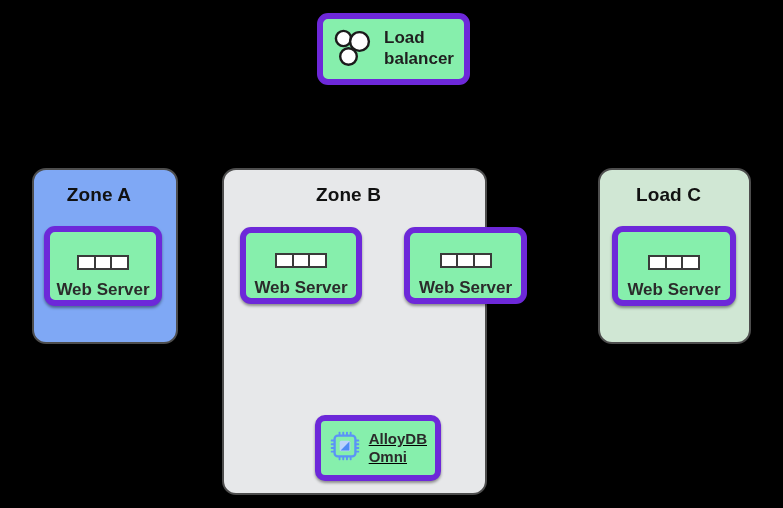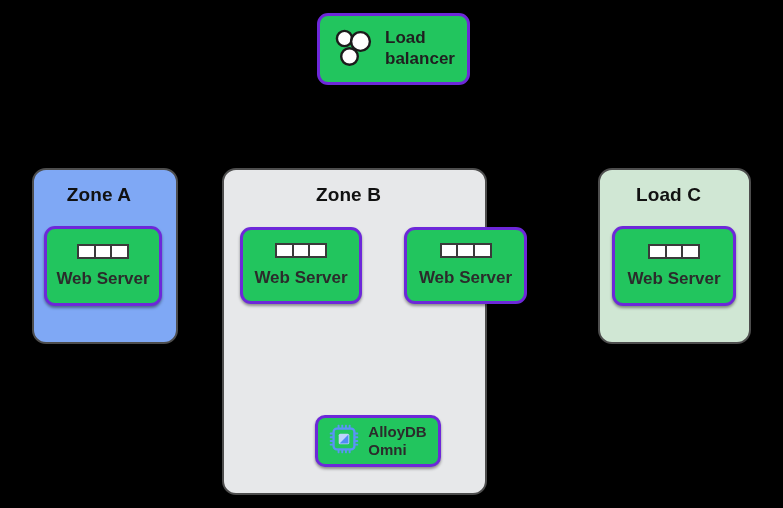--- a/index.html
+++ b/index.html
@@ -54,29 +54,29 @@
   }
   #zone-c {
     left: 598px; top: 168px; width: 153px; height: 176px;
     background: #D0E7D4;
   }
   #zone-a .zone-title, #zone-b .zone-title, #zone-c .zone-title { top: 14px; }
 
   
   .node {
     position: absolute;
-    background: #22c55e;
-    border: 3px solid #6d28d9;
+    background: #86efac;
+    border: 6px solid #6d28d9;
     border-radius: 11px;
     box-sizing: border-box;
     box-shadow: 0 2px 3px rgba(0,0,0,0.40);
     display: flex;
     flex-direction: column;
     align-items: center;
-    justify-content: center;
+    justify-content: flex-end;
   }
 
   
   .web-node { gap: 10px; }
   .web-label {
     font-size: 17px;
     font-weight: bold;
     color: #2b2b2b;
     white-space: nowrap;
   }
@@ -111,25 +111,26 @@
     font-size: 17px;
     font-weight: bold;
     color: #1f1f1f;
     line-height: 1.22;
     text-align: left;
     white-space: pre-line;
   }
 
   
   #alloydb {
-    left: 315px; top: 415px; width: 126px; height: 52px;
+    left: 315px; top: 415px; width: 126px; height: 66px;
     flex-direction: row;
     gap: 9px;
     padding: 0 8px;
     border-radius: 10px;
+    text-decoration: underline;
   }
   .db-label {
     font-size: 15px;
     font-weight: bold;
     color: #2b2b2b;
     line-height: 1.18;
     text-align: left;
     white-space: pre-line;
   }
 </style>

